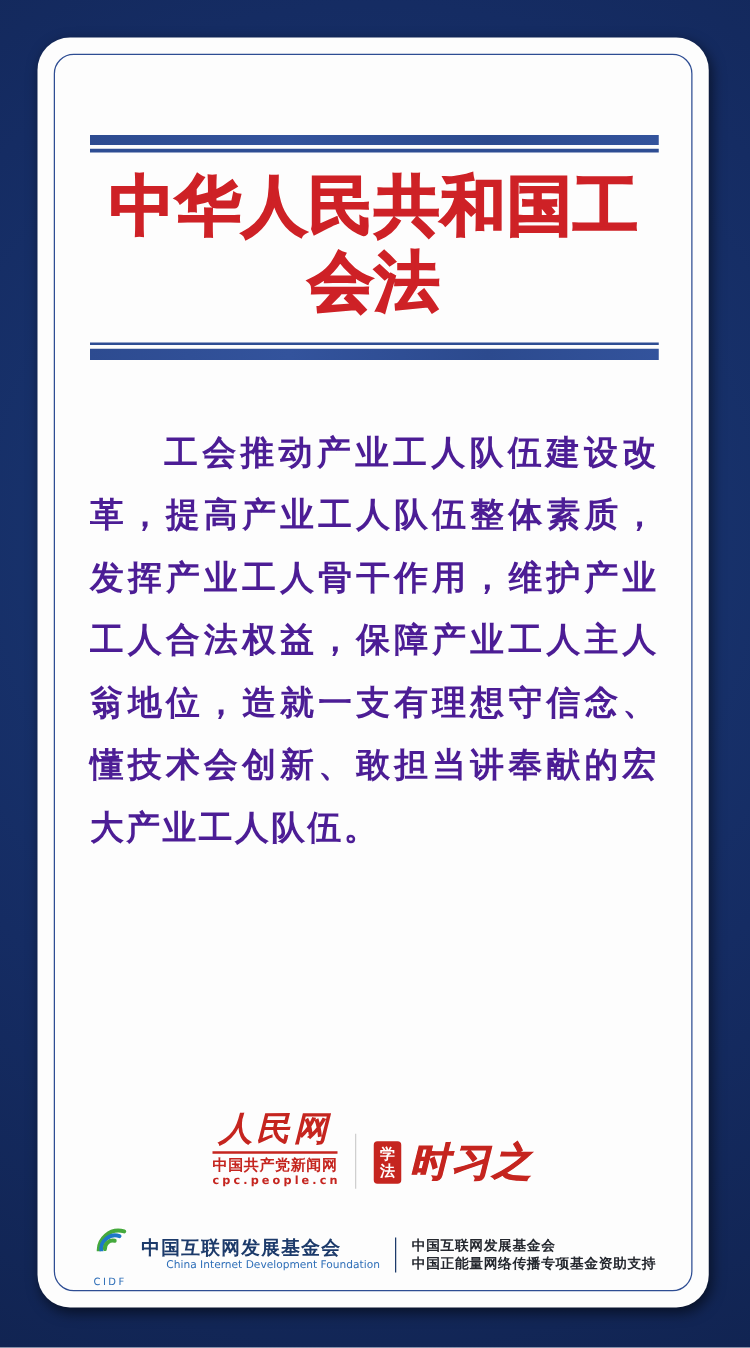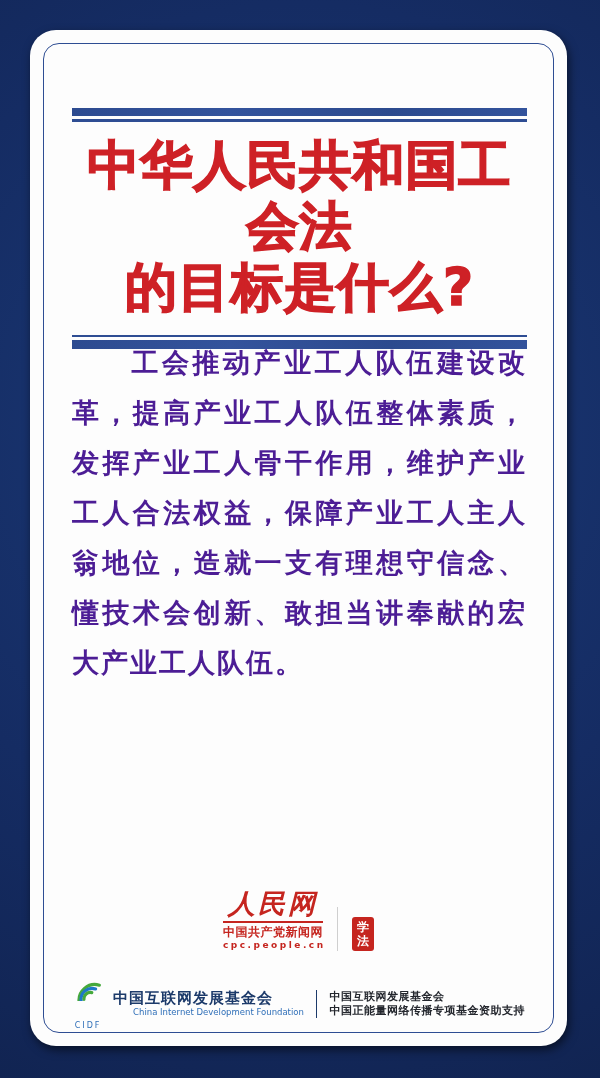--- a/index.html
+++ b/index.html
@@ -90,21 +90,20 @@
 <div class="card">
   <div class="inner-border"></div>
 
   <div class="title-block">
     <div class="rule rule-top">
       <div class="thick"></div>
       <div class="thin"></div>
     </div>
     <h1 class="title">
       <span>中华人民共和国工会法</span><br>
-      <span>的目标是什么?</span>
     </h1>
     <div class="rule rule-bottom">
       <div class="thin"></div>
       <div class="thick"></div>
     </div>
   </div>
 
   <p class="body-text">工会推动产业工人队伍建设改革，提高产业工人队伍整体素质，发挥产业工人骨干作用，维护产业工人合法权益，保障产业工人主人翁地位，造就一支有理想守信念、懂技术会创新、敢担当讲奉献的宏大产业工人队伍。</p>
 
 
@@ -114,20 +113,21 @@
       <div class="pd-underline"></div>
       <div class="pd-sub">中国共产党新闻网</div>
       <div class="pd-domain">cpc.people.cn</div>
     </div>
     <div class="logo-divider"></div>
     <div class="xuefa">
       <div class="xuefa-badge">
         <span>学</span>
         <span>法</span>
       </div>
+      <div class="shixizhi">时习之</div>
     </div>
   </div>
 
   <div class="cidf-row">
     <div class="cidf-logo">
       <svg width="32" height="23" viewBox="0 0 40 29">
         <g fill="none" stroke-linecap="round" transform="rotate(-18 20 20)">
           <path d="M6 27 A 20 20 0 0 1 37 14" stroke="#45a93c" stroke-width="4"></path>
           <path d="M9 26 A 14 14 0 0 1 31 17" stroke="#1e78c8" stroke-width="4"></path>
           <path d="M13 25 A 8 8 0 0 1 25 20" stroke="#45a93c" stroke-width="4"></path>

